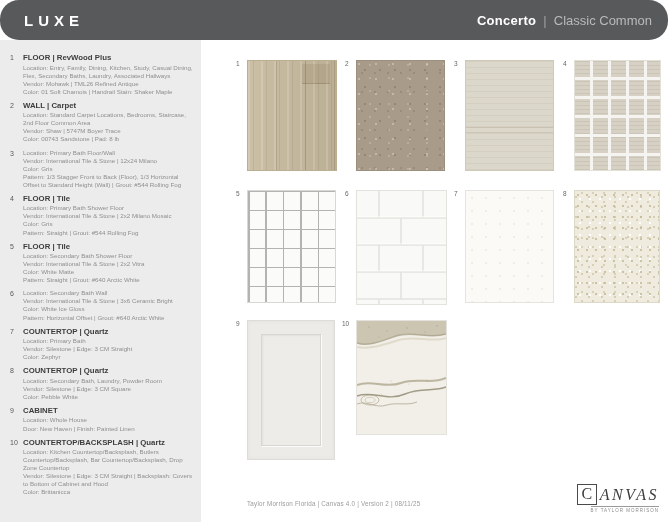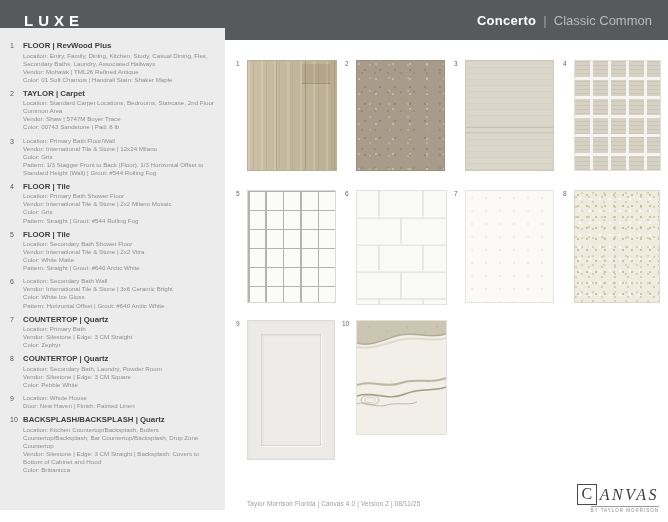--- a/index.html
+++ b/index.html
@@ -6,31 +6,31 @@
   html,body { margin:0; padding:0; background:#ffffff; }
   .page {
     position:relative; width:668px; height:522px; overflow:hidden;
     background:#ffffff; font-family:"Liberation Sans", sans-serif;
   }
 
   
   .topbar {
     position:absolute; left:0; top:0; width:668px; height:40px;
     background:#58595b; display:flex; align-items:center;
-    justify-content:space-between; padding:0 16px 0 24px;
+    justify-content:space-between; padding:0 16px 0 24px;border-radius:19px;
   }
   .brand { color:#ffffff; font-size:15px; font-weight:bold; letter-spacing:5px; }
   .doc-title { font-size:13px; display:flex; }
   .doc-title .collection { color:#ffffff; font-weight:bold; letter-spacing:.3px; }
   .doc-title .sep { color:#9fa0a2; margin:0 7px; font-weight:normal; }
   .doc-title .palette { color:#b9babc; }
 
   
   .sidebar {
-    position:absolute; left:0; top:28px; width:225px; height:482px;
+    position:absolute; left:0; top:40px; width:201px; height:482px;
     background:#ececec; padding:13px 8px 0 10px; overflow:hidden;
   }
   .spec-item { display:flex; margin-bottom:5px; }
   .spec-num { width:13px; flex:0 0 13px; font-size:7px; color:#58595b; padding-top:1px; }
   .spec-body { width:192px; }
   .spec-title { margin:0 0 1.5px 0; font-size:7.8px; font-weight:bold; color:#3d3d3d; }
   .spec-line { margin:0; font-size:6.2px; line-height:1.3; color:#8f8f8f; }
 
   
   .main { position:absolute; left:225px; top:40px; width:443px; height:482px; background:#ffffff; }
@@ -167,21 +167,21 @@
         <p class="spec-title">FLOOR | RevWood Plus</p>
         <p class="spec-line">Location: Entry, Family, Dining, Kitchen, Study, Casual Dining, Flex, Secondary Baths, Laundry, Associated Hallways</p>
         <p class="spec-line">Vendor: Mohawk | TML26 Refined Antique</p>
         <p class="spec-line">Color: 01 Soft Chamois | Handrail Stain: Shaker Maple</p>
       </div>
     </div>
 
     <div class="spec-item">
       <div class="spec-num">2</div>
       <div class="spec-body">
-        <p class="spec-title">TAYLOR | Carpet</p>
+        <p class="spec-title">WALL | Carpet</p>
         <p class="spec-line">Location: Standard Carpet Locations, Bedrooms, Staircase, 2nd Floor Common Area</p>
         <p class="spec-line">Vendor: Shaw | 5747M Boyer Trace</p>
         <p class="spec-line">Color: 00743 Sandstone | Pad: 8 lb</p>
       </div>
     </div>
 
     <div class="spec-item">
       <div class="spec-num">3</div>
       <div class="spec-body">
         <p class="spec-line">Location: Primary Bath Floor/Wall</p>
@@ -239,29 +239,30 @@
         <p class="spec-title">COUNTERTOP | Quartz</p>
         <p class="spec-line">Location: Secondary Bath, Laundry, Powder Room</p>
         <p class="spec-line">Vendor: Silestone | Edge: 3 CM Square</p>
         <p class="spec-line">Color: Pebble White</p>
       </div>
     </div>
 
     <div class="spec-item">
       <div class="spec-num">9</div>
       <div class="spec-body">
+        <p class="spec-title">CABINET</p>
         <p class="spec-line">Location: Whole House</p>
         <p class="spec-line">Door: New Haven | Finish: Painted Linen</p>
       </div>
     </div>
 
     <div class="spec-item">
       <div class="spec-num">10</div>
       <div class="spec-body">
-        <p class="spec-title">BACKSPLASH/BACKSPLASH | Quartz</p>
+        <p class="spec-title">COUNTERTOP/BACKSPLASH | Quartz</p>
         <p class="spec-line">Location: Kitchen Countertop/Backsplash, Butlers Countertop/Backsplash, Bar Countertop/Backsplash, Drop Zone Countertop</p>
         <p class="spec-line">Vendor: Silestone | Edge: 3 CM Straight | Backsplash: Covers to Bottom of Cabinet and Hood</p>
         <p class="spec-line">Color: Brittanicca</p>
       </div>
     </div>
 
   </div>
 
   <div class="main">
 

